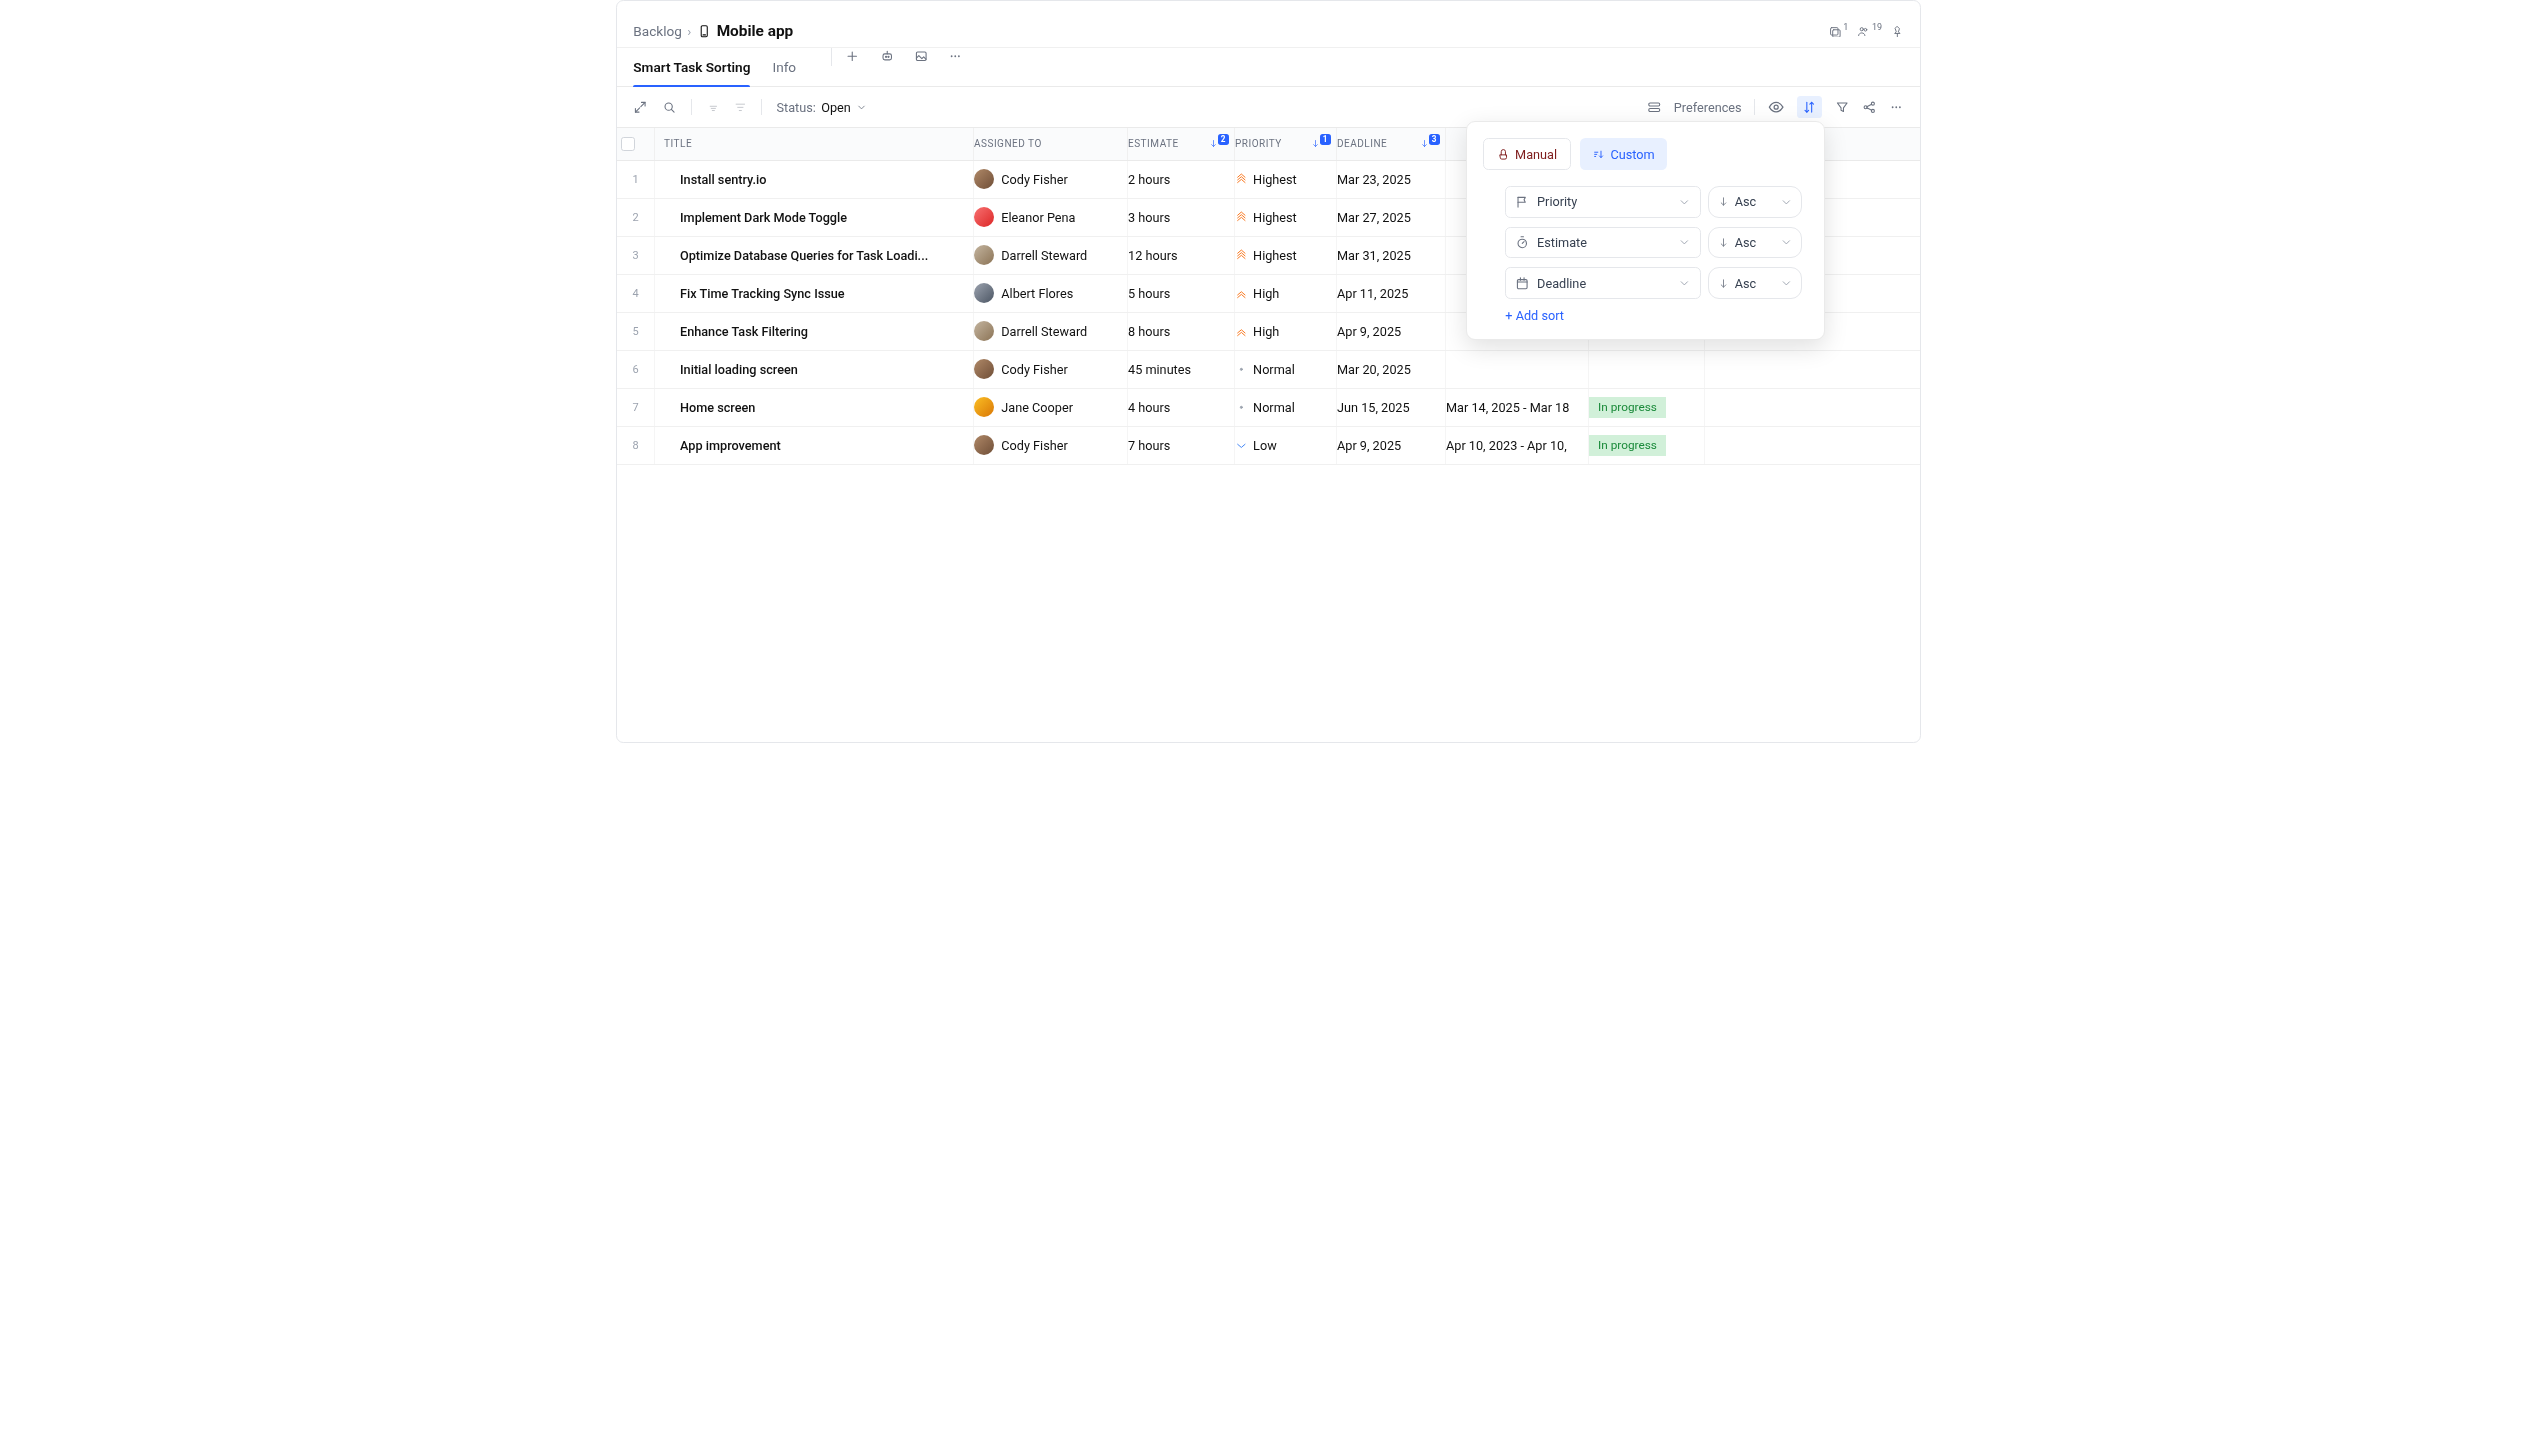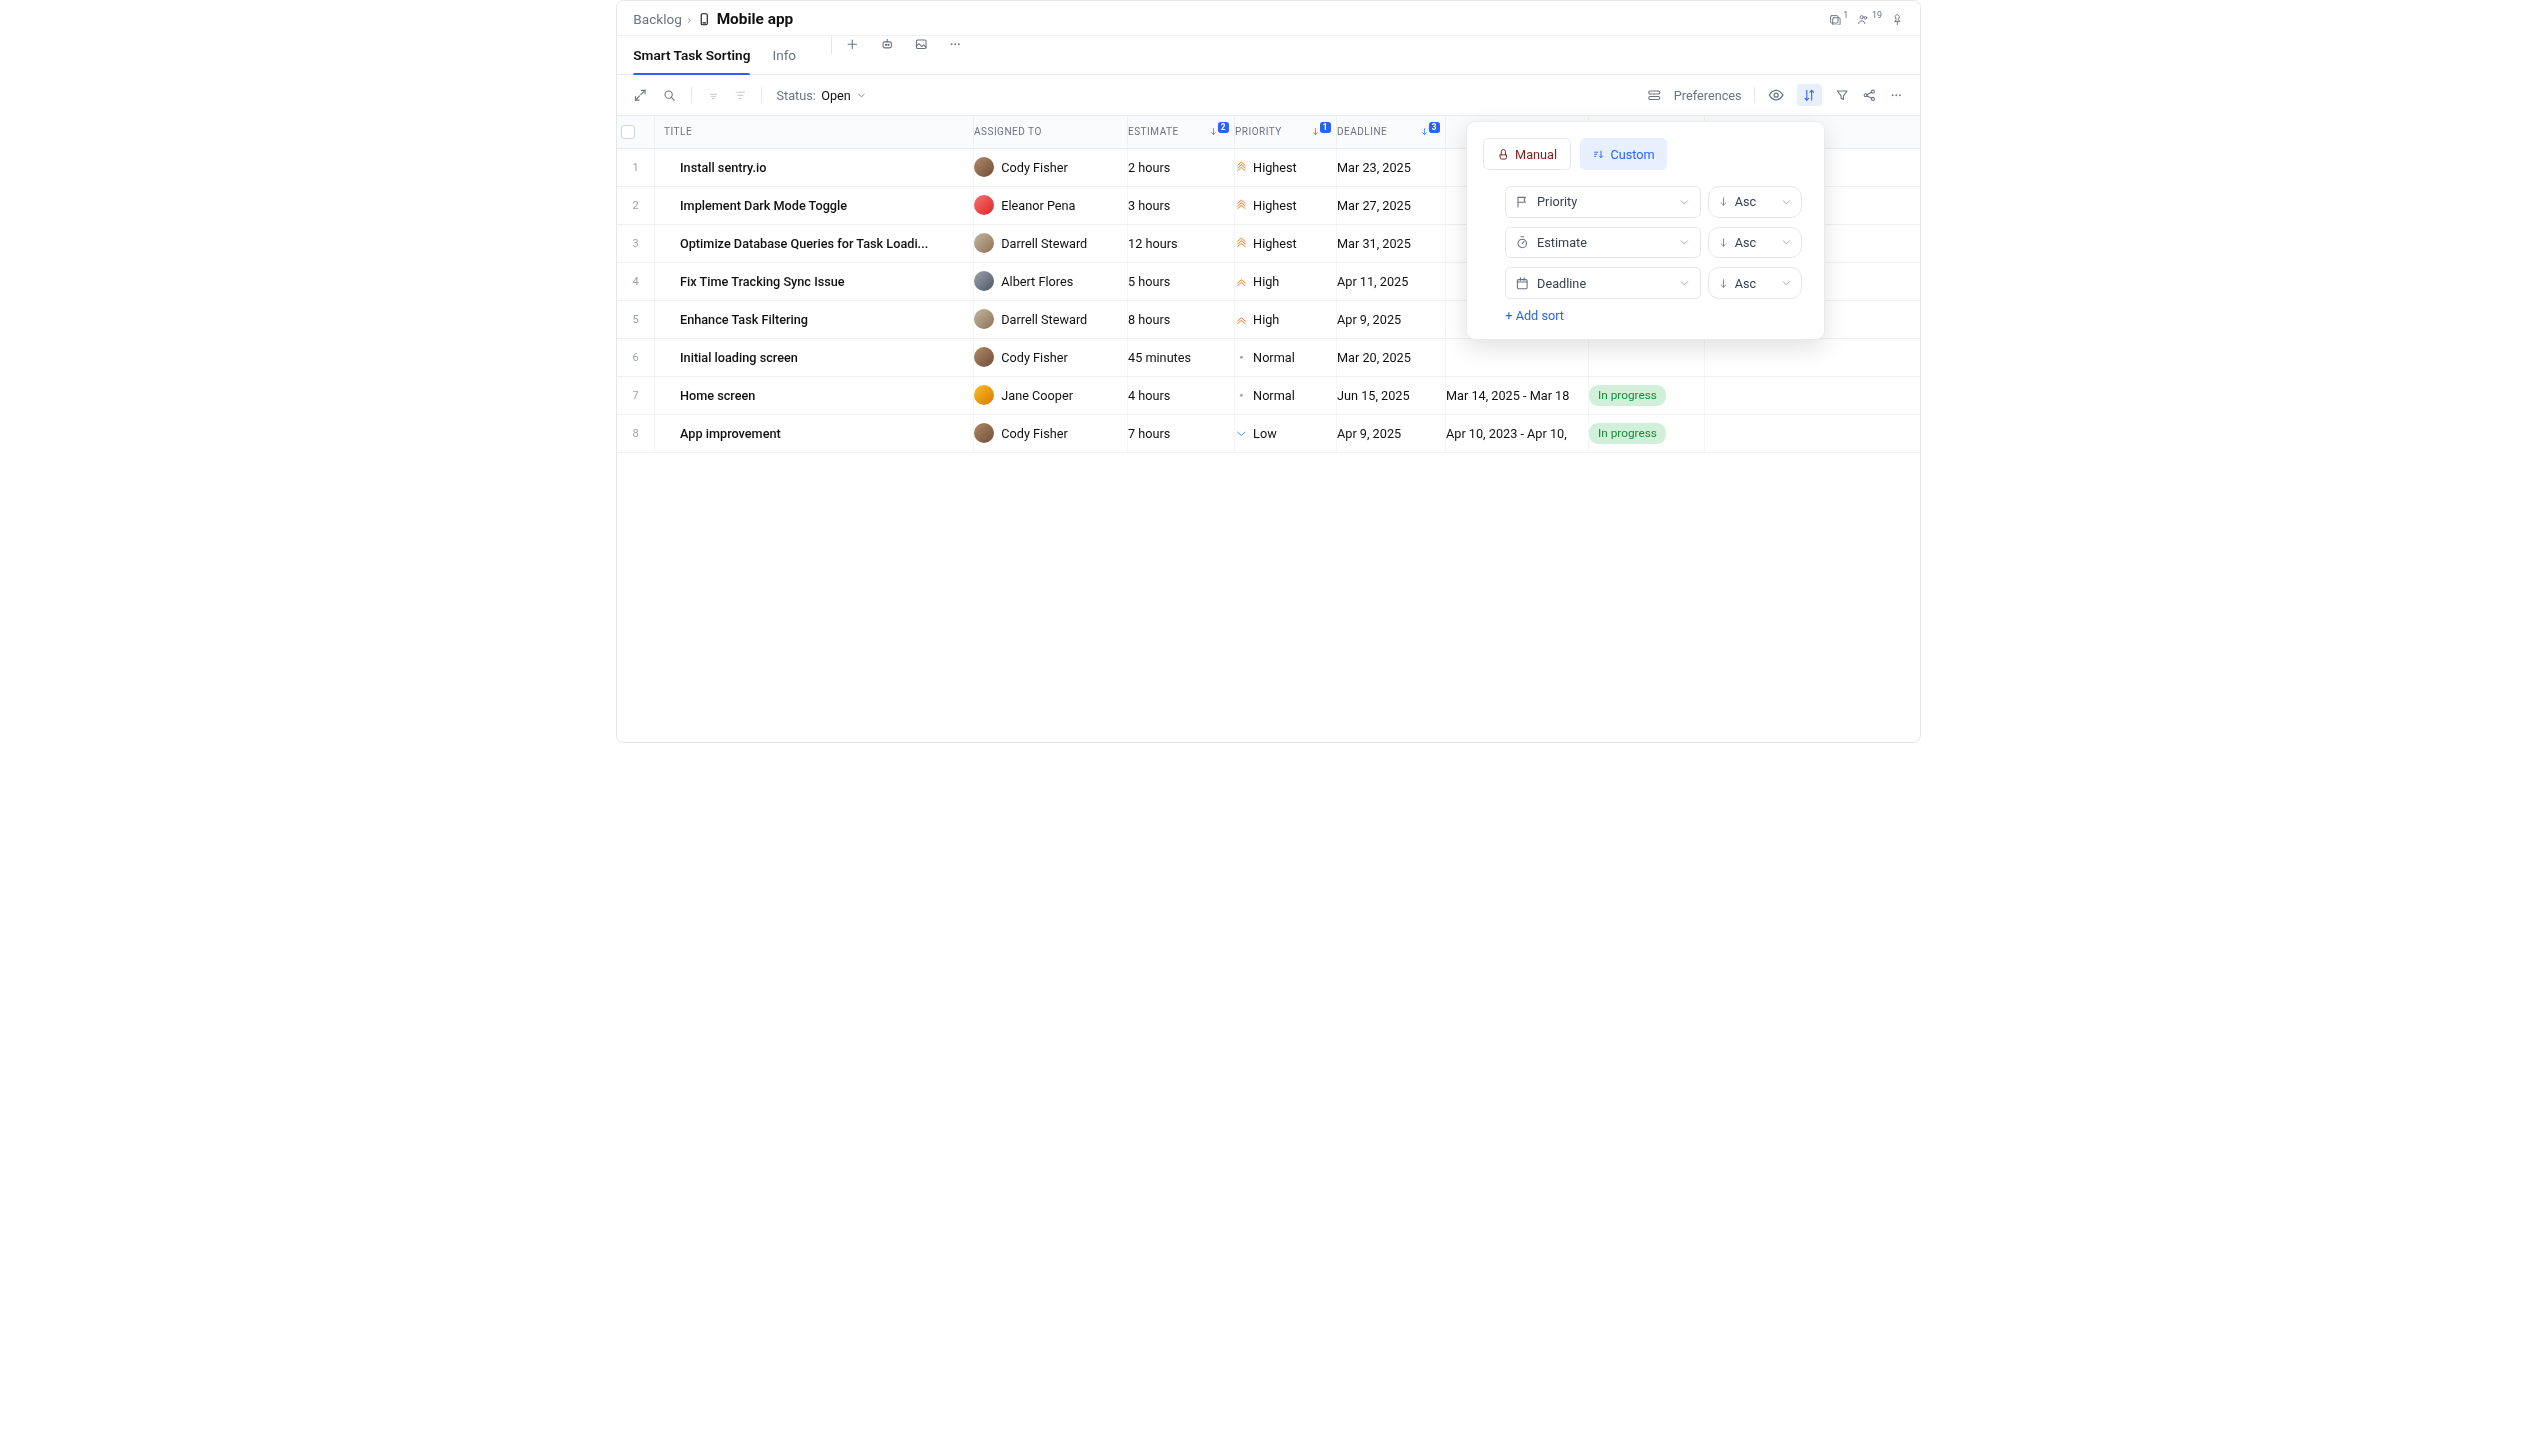--- a/index.html
+++ b/index.html
@@ -1,20 +1,20 @@
 <!DOCTYPE html>
 <html style="font-size:14.5px"><head>
 <meta charset="utf-8">
 <style>
 * { margin: 0; padding: 0; box-sizing: border-box; font-family: -apple-system, BlinkMacSystemFont, "Segoe UI", Roboto, Helvetica, Arial, sans-serif; }
 body { background: #fff; color: #111; font-size: 12.7px; }
 .app { width: 1305px; height: 743px; position: relative; border: 0.9px solid #e5e7eb; border-radius: 7.3px; overflow: hidden; margin: 0 auto; background: #fff; }
 
 
-.header { display: flex; align-items: center; justify-content: space-between; padding: 9px 16.3px 7.3px 16.3px; border-bottom: 0.9px solid #f0f0f0; }
+.header { display: flex; align-items: center; justify-content: space-between; padding: 9px 16.3px 7.3px 16.3px; border-bottom: 0.9px solid #f0f0f0; margin-top: 12px; }
 .breadcrumb { display: flex; align-items: center; gap: 5.4px; font-size: 13.6px; }
 .breadcrumb .parent { color: #6b7280; }
 .breadcrumb .sep { color: #9ca3af; }
 .breadcrumb .page-icon { width: 14.5px; height: 14.5px; display: inline-flex; align-items: center; justify-content: center; }
 .breadcrumb .title { font-weight: 700; font-size: 15.4px; color: #111; }
 .header-right { display: flex; align-items: center; gap: 9px; color: #6b7280; font-size: 11px; }
 .hdr-stat { display: inline-flex; align-items: center; gap: 1.8px; }
 .hdr-stat svg { width: 12.7px; height: 12.7px; }
 .hdr-stat .sup { position: relative; top: -3.6px; font-size: 9px; }
 
@@ -66,21 +66,21 @@
 .avatar { width: 20px; height: 20px; border-radius: 50%; display: inline-block; }
 .av-1 { background: linear-gradient(135deg,#b08968,#6f4e37); }
 .av-2 { background: linear-gradient(135deg,#f87171,#dc2626); }
 .av-3 { background: linear-gradient(135deg,#c4b5a0,#8b7355); }
 .av-4 { background: linear-gradient(135deg,#9ca3af,#4b5563); }
 .av-5 { background: linear-gradient(135deg,#fbbf24,#d97706); }
 
 .prio { display: inline-flex; align-items: center; gap: 5.4px; }
 .prio svg { width: 12.7px; height: 12.7px; }
 
-.status-badge { display:inline-block; padding: 3.6px 9px; border-radius: 9px; font-size: 11.8px; }
+.status-badge { display:inline-block; padding: 3.6px 9px; border-radius: 0; font-size: 11.8px; }
 .status-inprogress { background: #d1f0d9; color: #1a8a3a; }
 
 .footer-row { display: flex; align-items: center; height: 36px; padding-left: 71px; gap: 18px; font-size: 11.8px; }
 .footer-row .link { color: #2962ff; cursor: pointer; }
 
 .checkbox { width: 13.6px; height: 13.6px; border: 1.4px solid #d1d5db; border-radius: 2.7px; background: #fff; }
 
 
 .sort-panel { position: absolute; top: 120px; right: 95px; width: 359px; background: #fff; border: 0.9px solid #eaeaea; border-radius: 9px; box-shadow: 0 7.3px 25px rgba(0,0,0,0.12); padding: 16.3px; }
 .panel-tabs { display: flex; gap: 9px; margin-bottom: 16.3px; }

